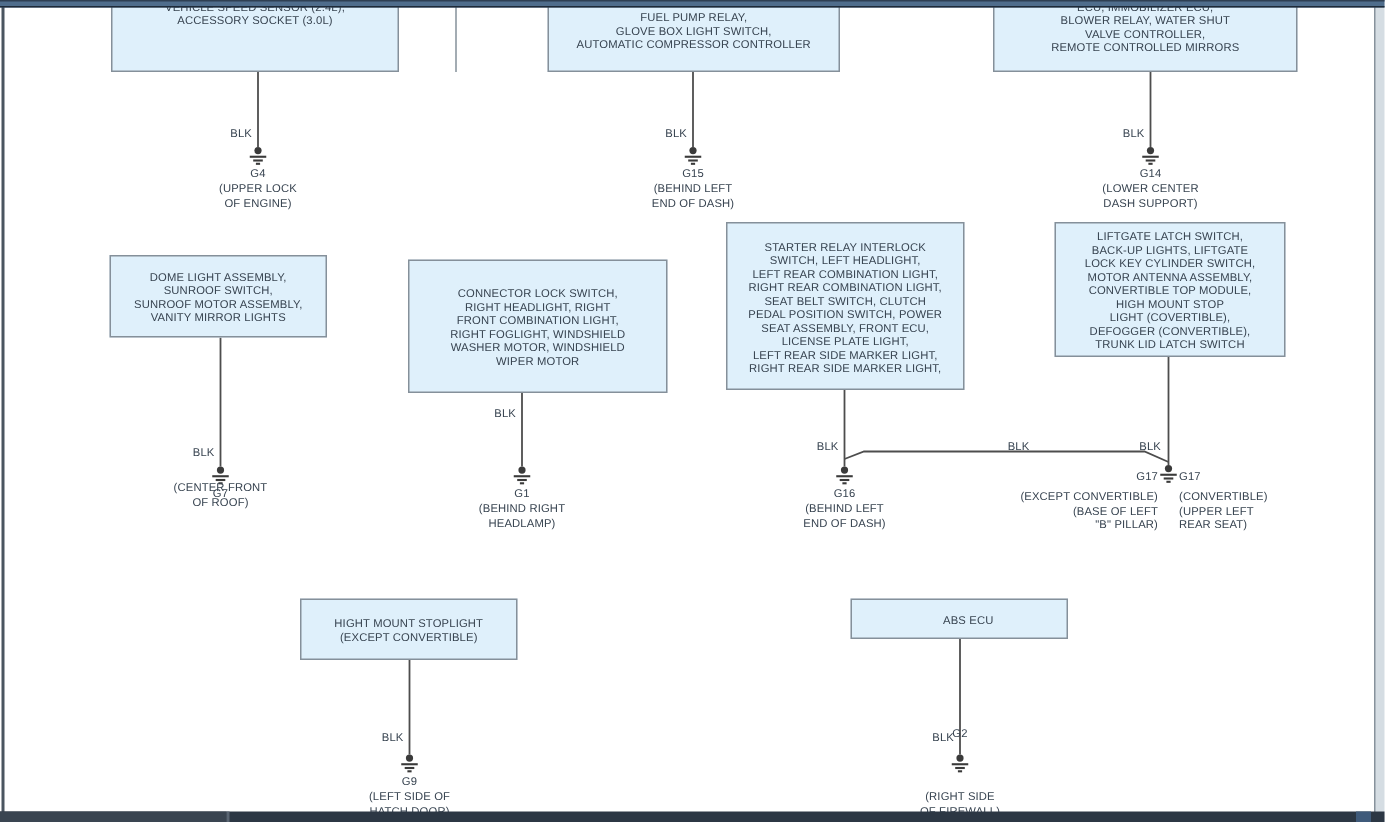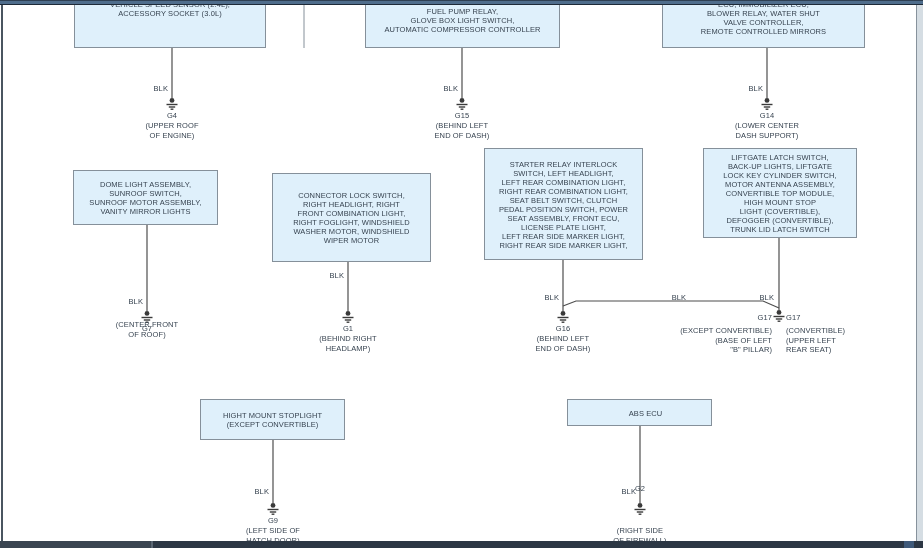--- a/index.html
+++ b/index.html
@@ -79,21 +79,21 @@
 BLOWER RELAY, WATER SHUT
 VALVE CONTROLLER,
 REMOTE CONTROLLED MIRRORS</div>
 </div>
 <div class="box" style="left:73px;top:170px;width:145px;height:55px;padding-top:9px;">
   <div class="box-text">DOME LIGHT ASSEMBLY,
 SUNROOF SWITCH,
 SUNROOF MOTOR ASSEMBLY,
 VANITY MIRROR LIGHTS</div>
 </div>
-<div class="box" style="left:272px;top:173px;width:159px;height:89px;padding-top:17px;">
+<div class="box" style="left:272px;top:173px;width:173px;height:89px;padding-top:17px;">
   <div class="box-text">CONNECTOR LOCK SWITCH,
 RIGHT HEADLIGHT, RIGHT
 FRONT COMBINATION LIGHT,
 RIGHT FOGLIGHT, WINDSHIELD
 WASHER MOTOR, WINDSHIELD
 WIPER MOTOR</div>
 </div>
 <div class="box" style="left:484px;top:148px;width:159px;height:112px;padding-top:11px;">
   <div class="box-text">STARTER RELAY INTERLOCK
 SWITCH, LEFT HEADLIGHT,
@@ -130,21 +130,21 @@
 <div class="lbl blk" style="left:723px;top:84px;">BLK</div>
 <div class="lbl blk" style="left:103px;top:297px;">BLK</div>
 <div class="lbl blk" style="left:304px;top:271px;">BLK</div>
 <div class="lbl blk" style="left:519px;top:293px;">BLK</div>
 <div class="lbl blk-c" style="left:659px;top:293px;">BLK</div>
 <div class="lbl blk" style="left:734px;top:293px;">BLK</div>
 <div class="lbl blk" style="left:229px;top:487px;">BLK</div>
 <div class="lbl blk" style="left:596px;top:487px;">BLK</div>
 
 <div class="lbl gname" style="left:112px;top:111px;">G4</div>
-<div class="lbl gloc" style="left:112px;top:121px;">(UPPER ROOF
+<div class="lbl gloc" style="left:112px;top:121px;">(UPPER LOCK
 OF ENGINE)</div>
 <div class="lbl gname" style="left:402px;top:111px;">G15</div>
 <div class="lbl gloc" style="left:402px;top:121px;">(BEHIND LEFT
 END OF DASH)</div>
 <div class="lbl gname" style="left:707px;top:111px;">G14</div>
 <div class="lbl gloc" style="left:707px;top:121px;">(LOWER CENTER
 DASH SUPPORT)</div>
 <div class="lbl gname" style="left:87px;top:324px;">G7</div>
 <div class="lbl gloc" style="left:87px;top:320px;">(CENTER FRONT
 OF ROOF)</div>

